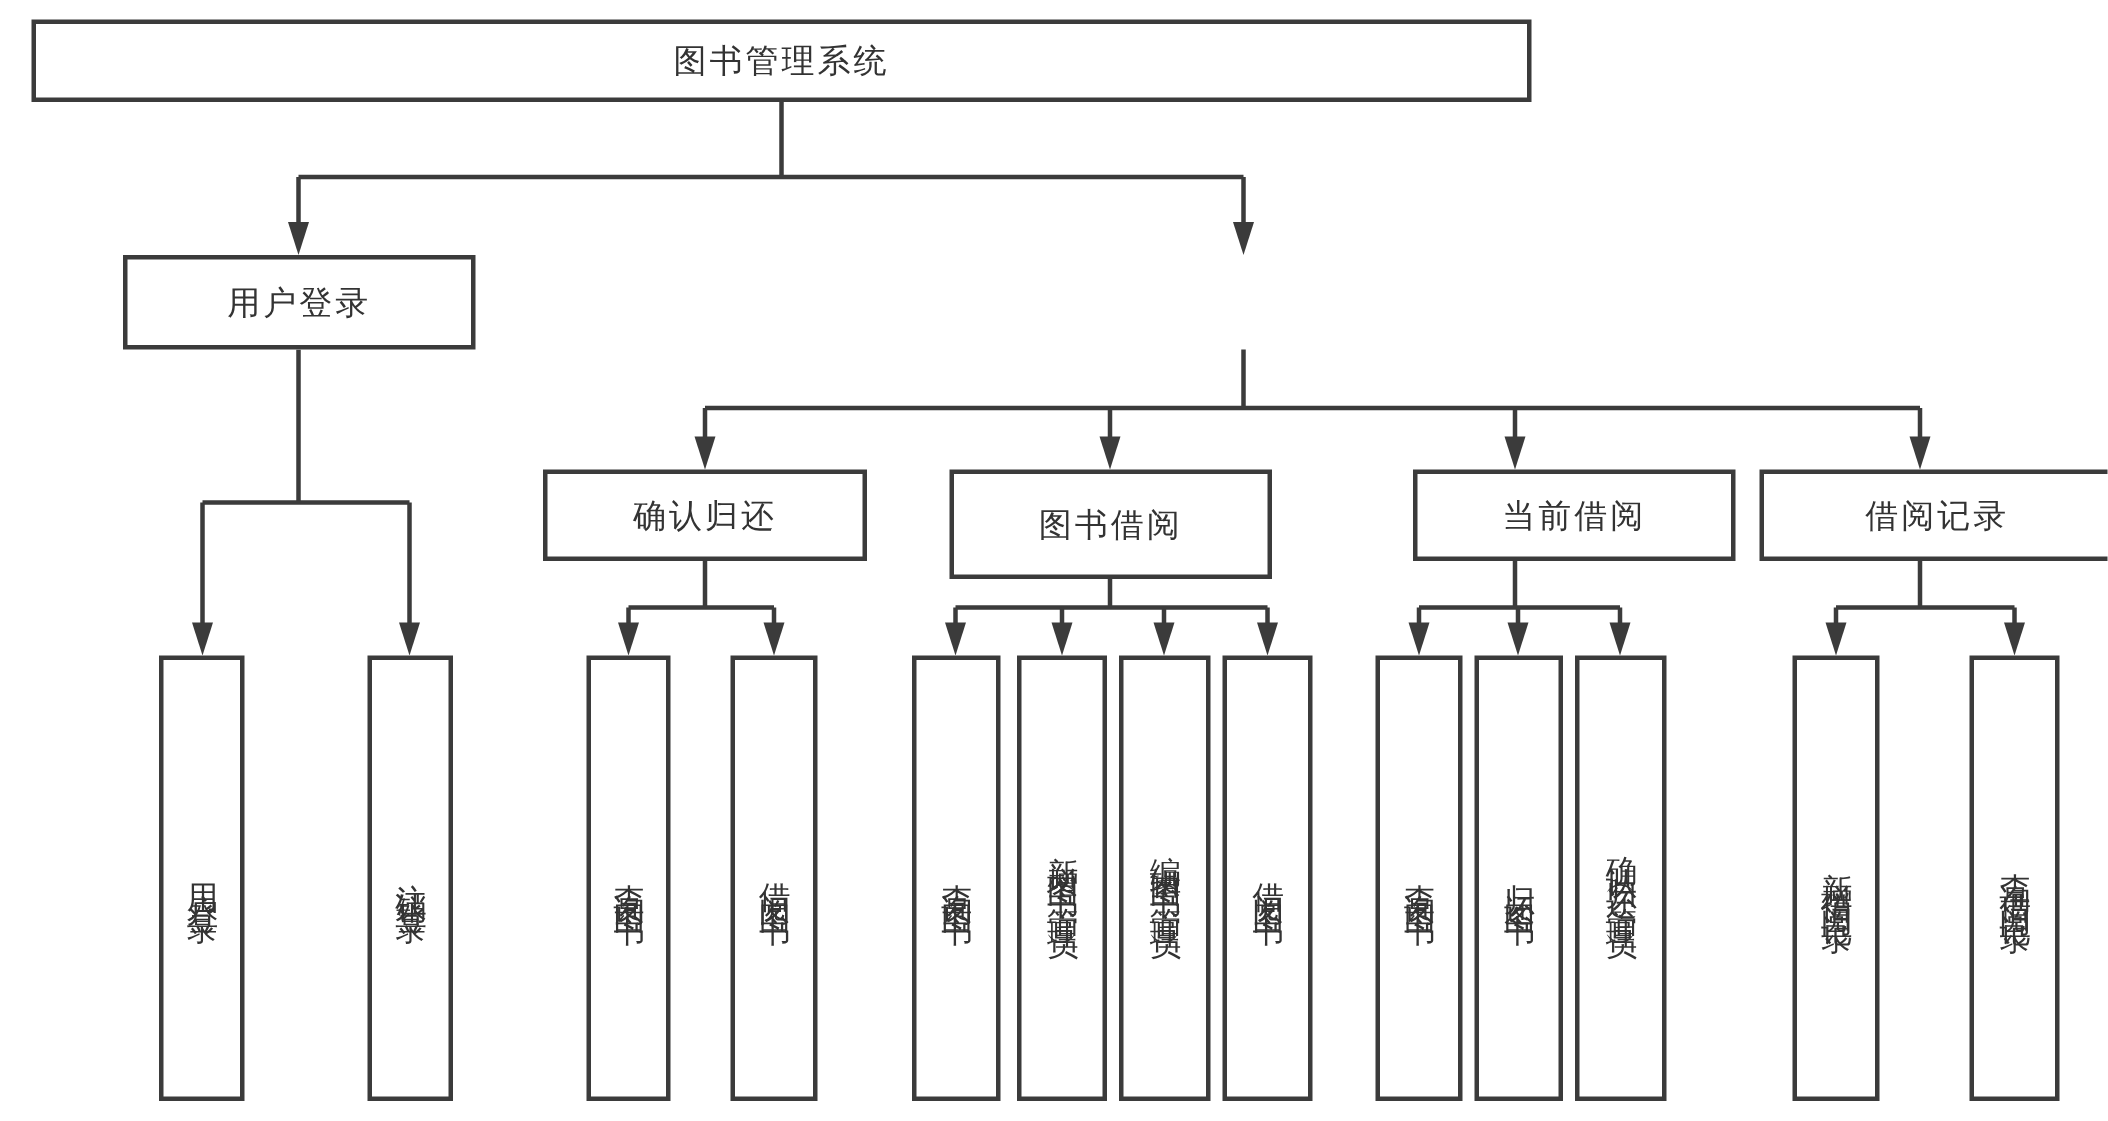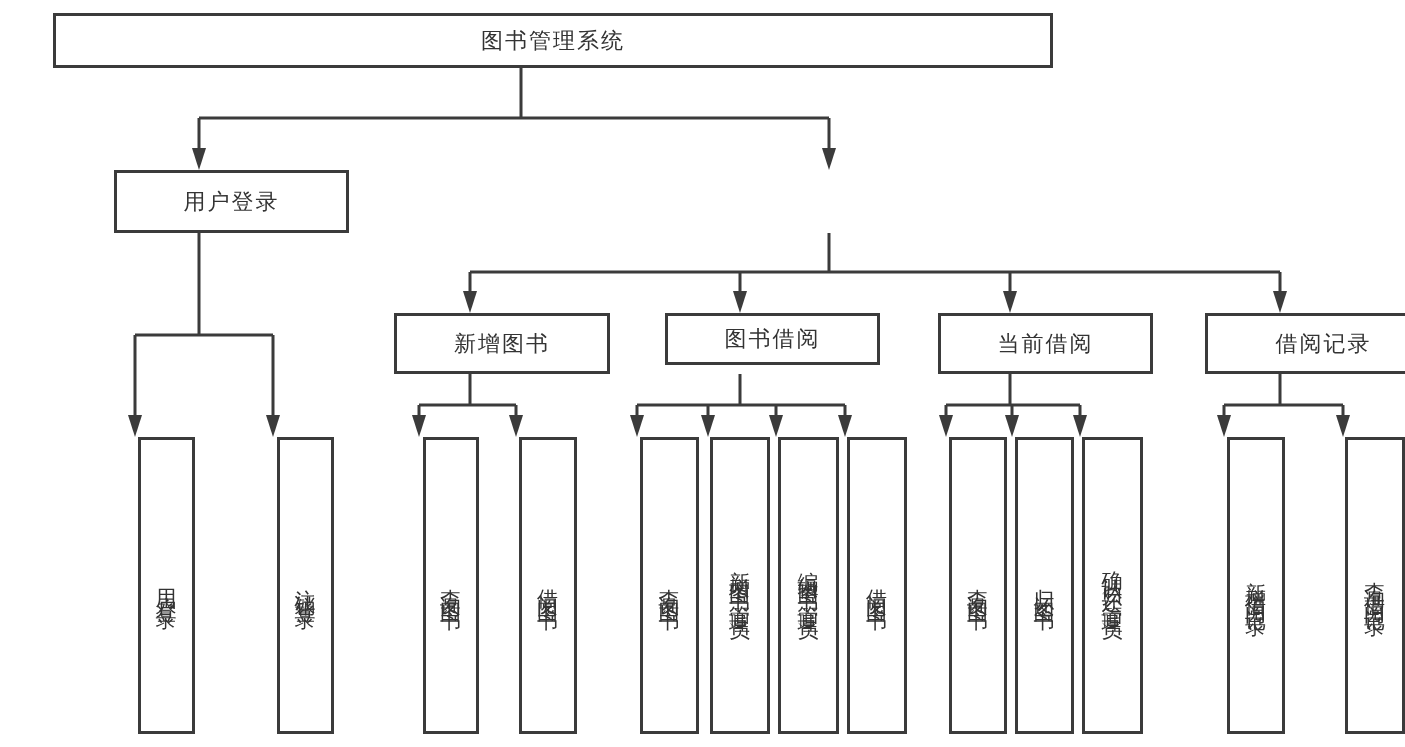--- a/index.html
+++ b/index.html
@@ -20,21 +20,20 @@
   svg.connectors path { stroke: var(--line); stroke-width: 3; fill: none; }
   svg.connectors polygon { fill: var(--line); stroke: none; }
   .box {
     position: absolute;
     box-sizing: border-box;
     border: 3px solid var(--line);
     background: var(--background);
     color: var(--text);
     display: flex; align-items: center; justify-content: center;
     text-align: center;
-    margin-left: 32px;
   }
   .box.h { font-size: 22px; letter-spacing: 2px; white-space: nowrap; }
   .box.v {
     writing-mode: vertical-rl;
     font-size: 21px;
     letter-spacing: 7px;
     line-height: 1;
   }
   .watermark {
     position: absolute;
@@ -97,23 +96,23 @@
       <path d="M1280 374 V405 M1224 405 H1343 M1224 405 V419 M1343 405 V419"></path>
       <polygon points="1217,415 1231,415 1224,437"></polygon>
       <polygon points="1336,415 1350,415 1343,437"></polygon>
     </g>
   </svg>
 
   <div class="box h" style="left:21px; top:13px; width:1000px; height:55px">图书管理系统</div>
 
   <div class="box h" style="left:82px; top:170px; width:235px; height:63px">用户登录</div>
 
-  <div class="box h" style="left:362px; top:313px; width:216px; height:61px">新增图书</div>
-  <div class="box h" style="left:633px; top:313px; width:215px; height:52px">图书借阅</div>
-  <div class="box h" style="left:906px; top:313px; width:215px; height:61px">当前借阅</div>
+  <div class="box h" style="left:362px; top:313px; width:216px; height:61px">确认归还</div>
+  <div class="box h" style="left:633px; top:313px; width:215px; height:73px">图书借阅</div>
+  <div class="box h" style="left:942px; top:313px; width:215px; height:61px">当前借阅</div>
   <div class="box h" style="left:1173px; top:313px; width:237px; height:61px">借阅记录</div>
 
   <div class="box v" style="left:106px; top:437px; width:57px; height:297px">用户登录</div>
   <div class="box v" style="left:245px; top:437px; width:57px; height:297px">注销登录</div>
 
   <div class="box v" style="left:391px; top:437px; width:56px; height:297px">查询图书</div>
   <div class="box v" style="left:487px; top:437px; width:58px; height:297px">借阅图书</div>
 
   <div class="box v" style="left:608px; top:437px; width:59px; height:297px">查询图书</div>
   <div class="box v" style="left:678px; top:437px; width:60px; height:297px">新增图书（管理员）</div>

